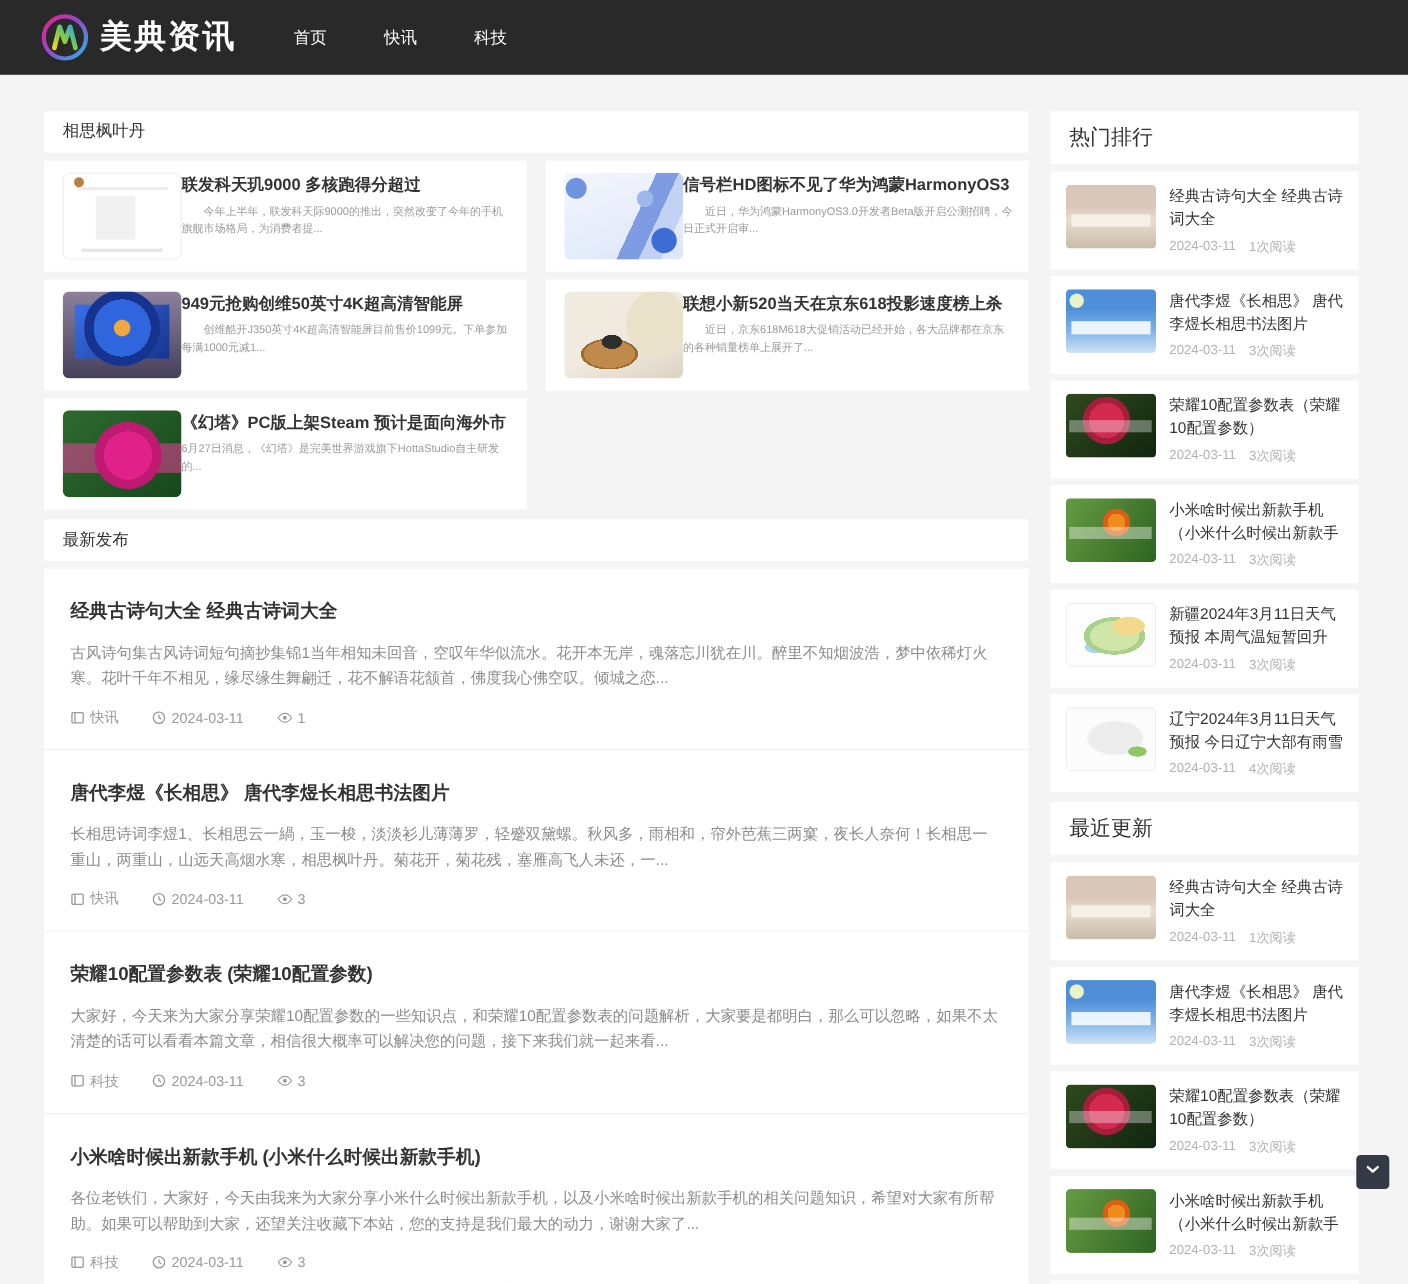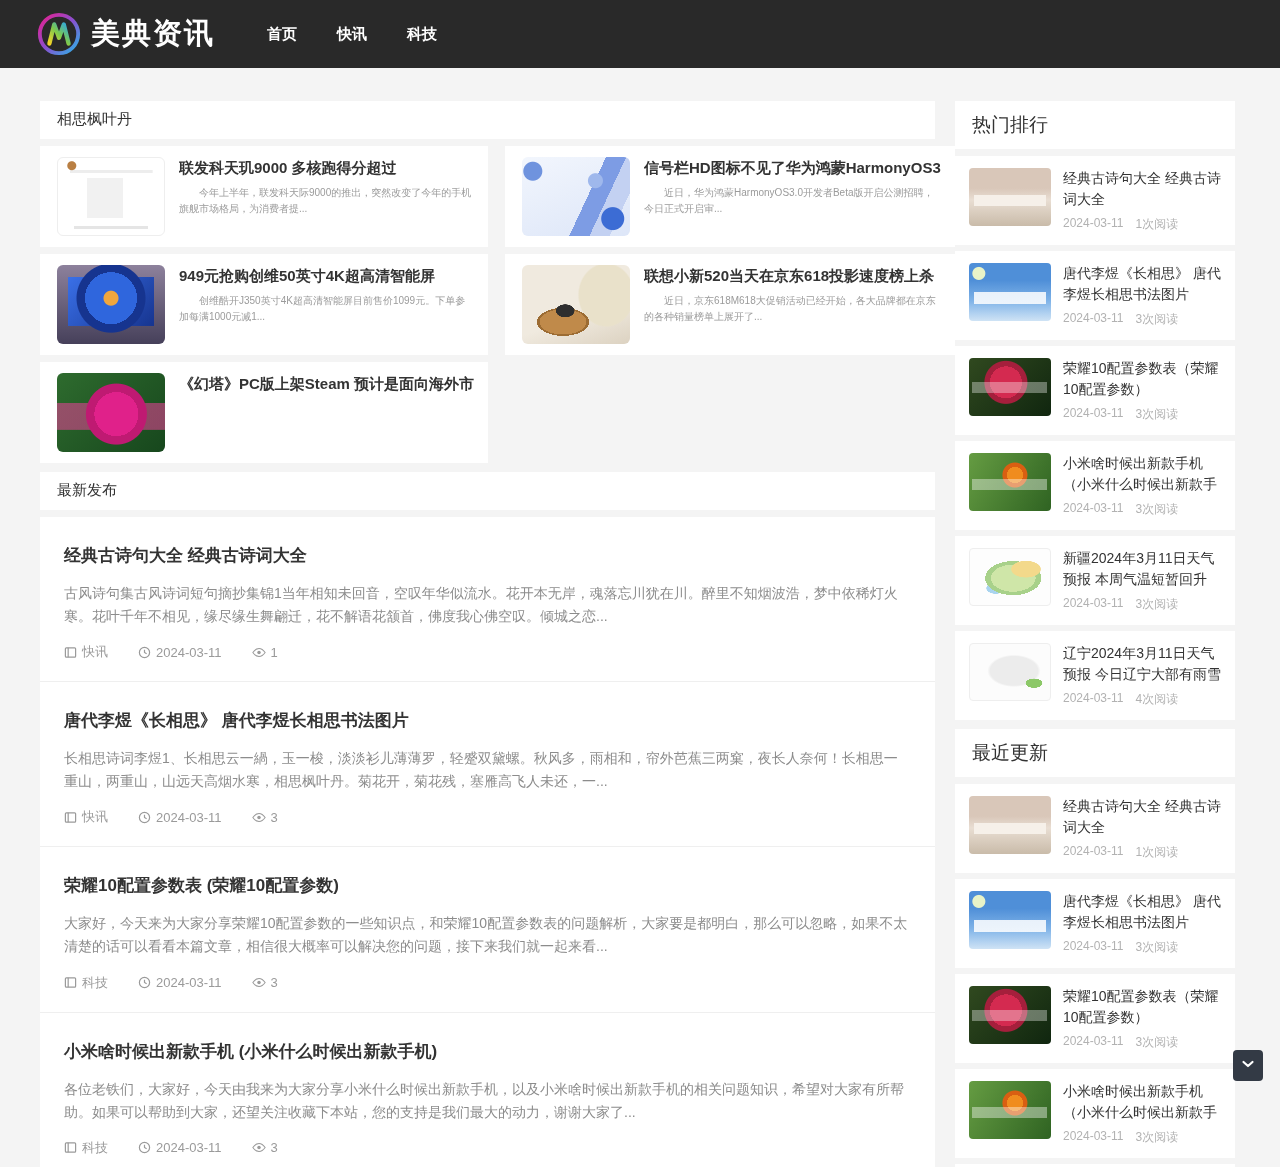--- a/index.html
+++ b/index.html
@@ -4,34 +4,34 @@
 <style>
   * { box-sizing: border-box; margin: 0; padding: 0; }
   html,body { width:1280px; height:1167px; overflow:hidden; }
   body { background:#f4f4f4; font-family:"Liberation Sans","DejaVu Sans",sans-serif; color:#333; }
 
   
   .header { height:68px; background:#292929; display:flex; align-items:center; padding-left:36px; }
   .logo { display:flex; align-items:center; gap:9px; cursor:pointer; }
   .logo svg { width:46px; height:46px; display:block; }
   .brand { color:#fff; font-size:29px; font-weight:bold; letter-spacing:2px; }
-  .nav { display:flex; margin-left:38px; gap:12px;font-weight:bold; }
+  .nav { display:flex; margin-left:38px; gap:24px; }
   .nav-item { color:#fff; font-size:15px; padding:16px 14px; cursor:pointer; }
 
   
   .wrap { display:flex; gap:20px; padding:33px 45px 0 40px; align-items:flex-start; }
   .main { width:895px; flex:none; }
   .aside { width:280px; flex:none; }
 
   .strip { background:#fff; padding:9px 17px 10px; font-size:15px; color:#333; margin-bottom:7px; }
   .aside .strip { font-size:19px; padding:11px 17px; }
 
   
   .f-grid { display:grid; grid-template-columns:1fr 1fr; gap:7px 17px; margin-bottom:9px; }
-  .f-card { background:#fff; height:101px; padding:11px 14px 11px 17px; display:flex; gap:14px; cursor:pointer; }
+  .f-card { background:#fff; height:101px; padding:11px 14px 11px 17px; display:flex; gap:0; cursor:pointer; }
   .thumb { border-radius:6px; flex:none; }
   .f-card .thumb { width:108px; height:79px; }
   .f-text { overflow:hidden; flex:1; }
   .f-title { font-size:15px; font-weight:bold; color:#333; white-space:nowrap; overflow:hidden; margin:2px 0 7px; }
   .f-sum { font-size:10px; color:#9b9b9b; line-height:1.6; display:-webkit-box; -webkit-line-clamp:2; -webkit-box-orient:vertical; overflow:hidden; }
 
   
   .latest-card { background:#fff; }
   .article { padding:27px 24px 20px; cursor:pointer; }
   .article + .article { border-top:1px solid #efefef; }
@@ -182,20 +182,21 @@
         <div class="f-text">
           <div class="f-title">联想小新520当天在京东618投影速度榜上杀</div>
           <div class="f-sum">　　近日，京东618M618大促销活动已经开始，各大品牌都在京东的各种销量榜单上展开了...</div>
         </div>
       </div>
 
       <div class="f-card">
         <div class="thumb" data-thumb="pink-flower"></div>
         <div class="f-text">
           <div class="f-title">《幻塔》PC版上架Steam 预计是面向海外市</div>
+          <div class="f-sum">6月27日消息，《幻塔》是完美世界游戏旗下HottaStudio自主研发的...</div>
         </div>
       </div>
     </div>
 
     <div class="strip">最新发布</div>
 
     <div class="latest-card">
 
       <div class="article">
         <div class="a-title">经典古诗句大全 经典古诗词大全</div>

